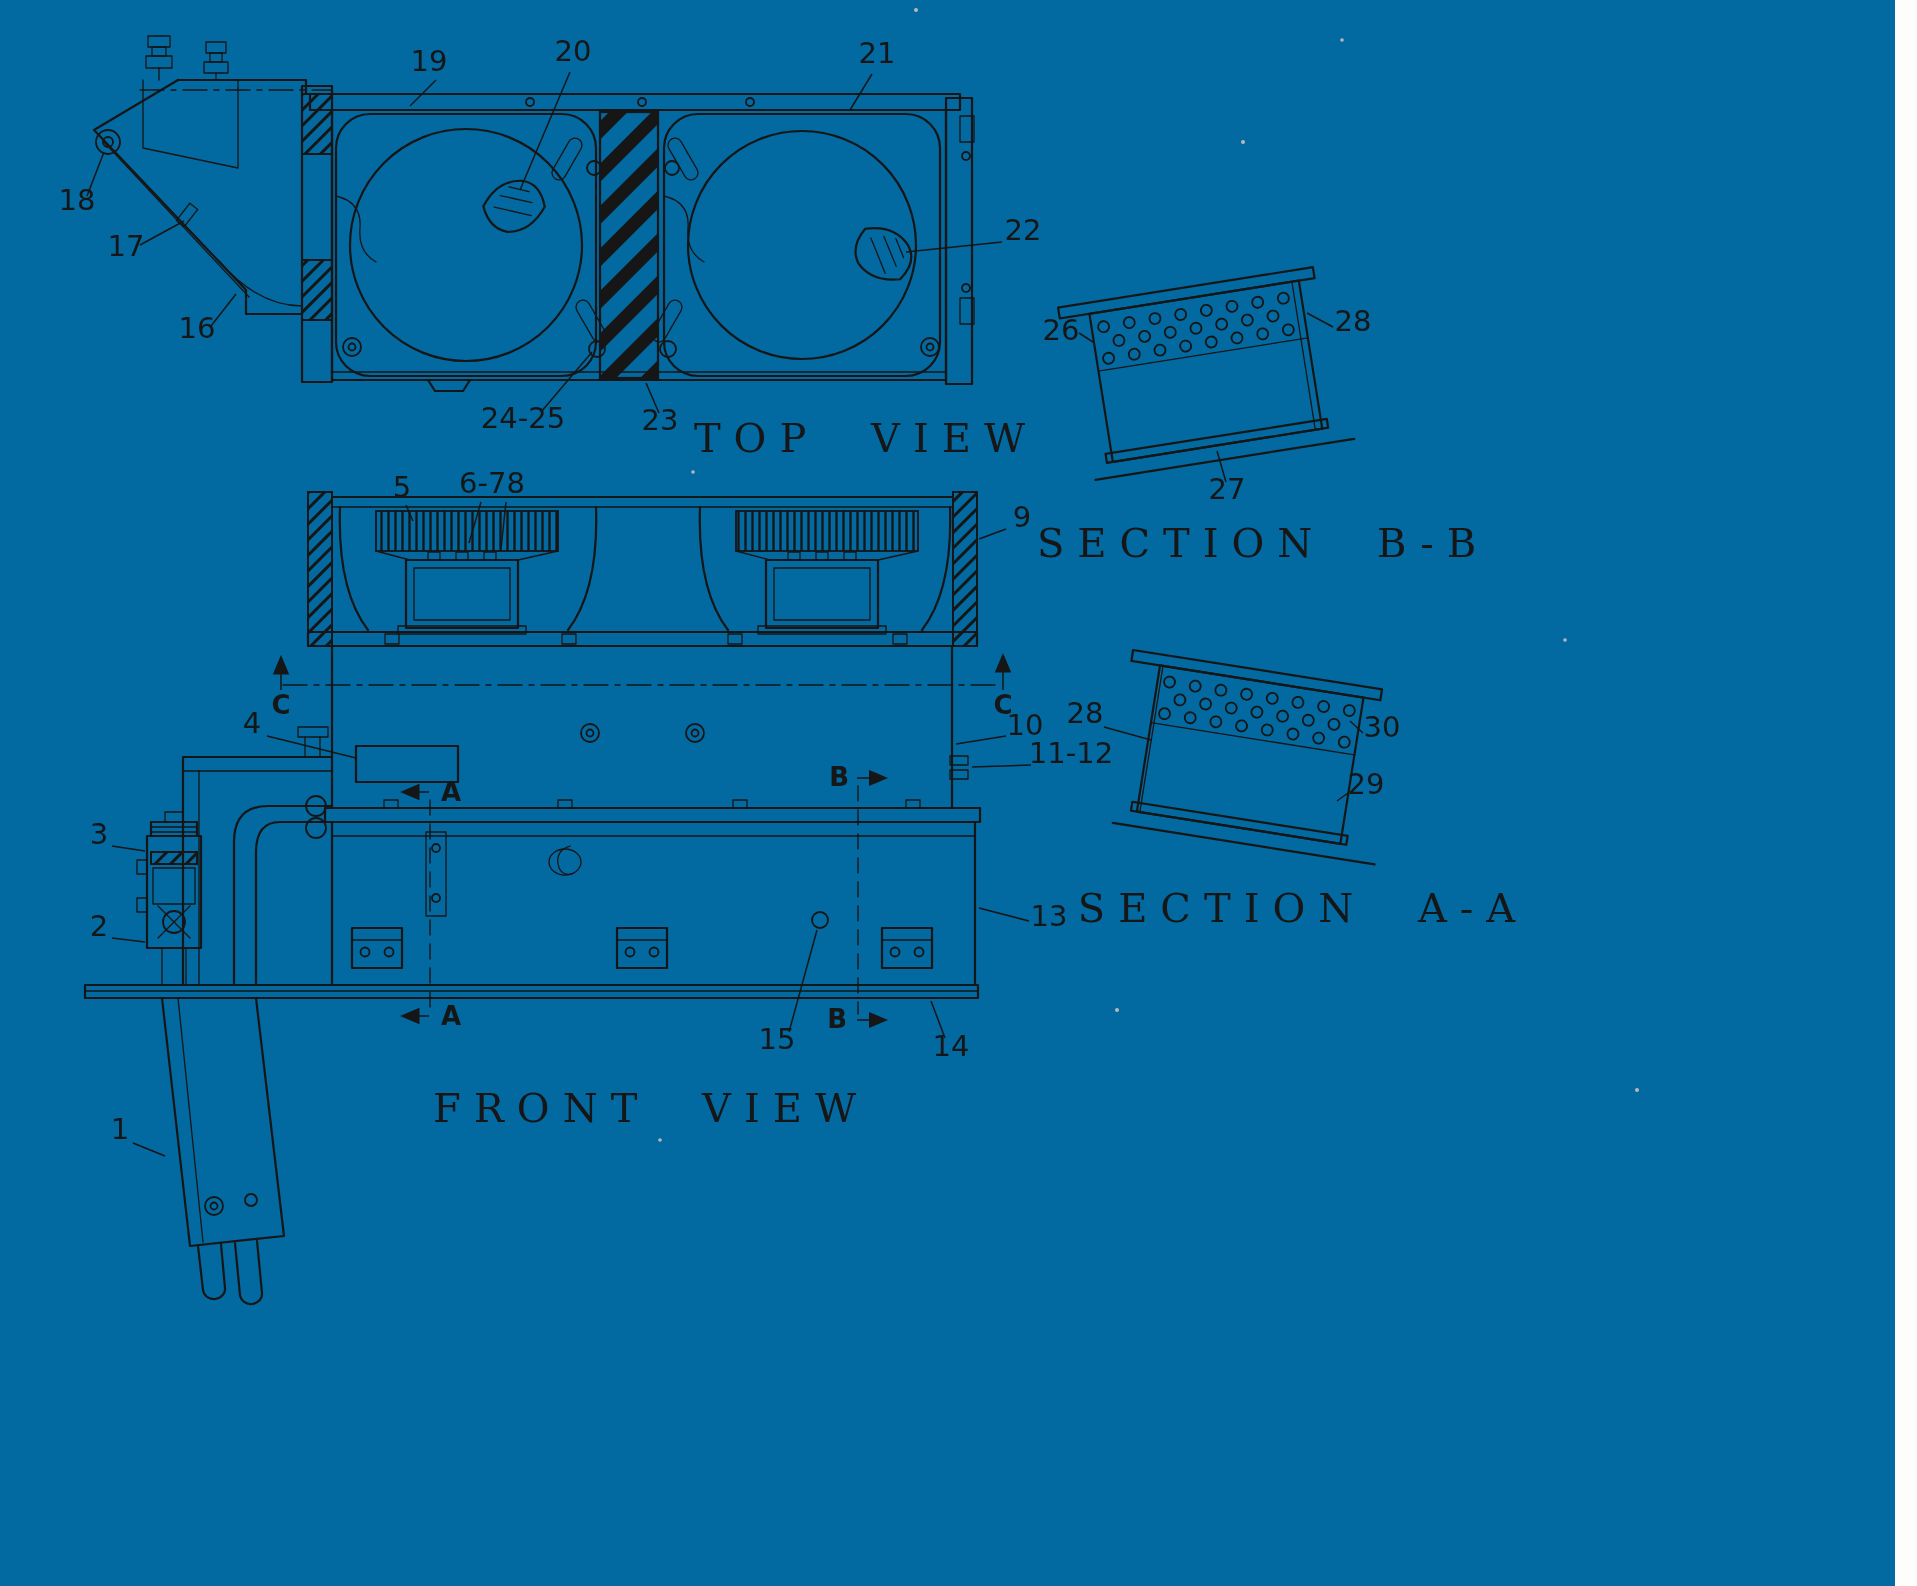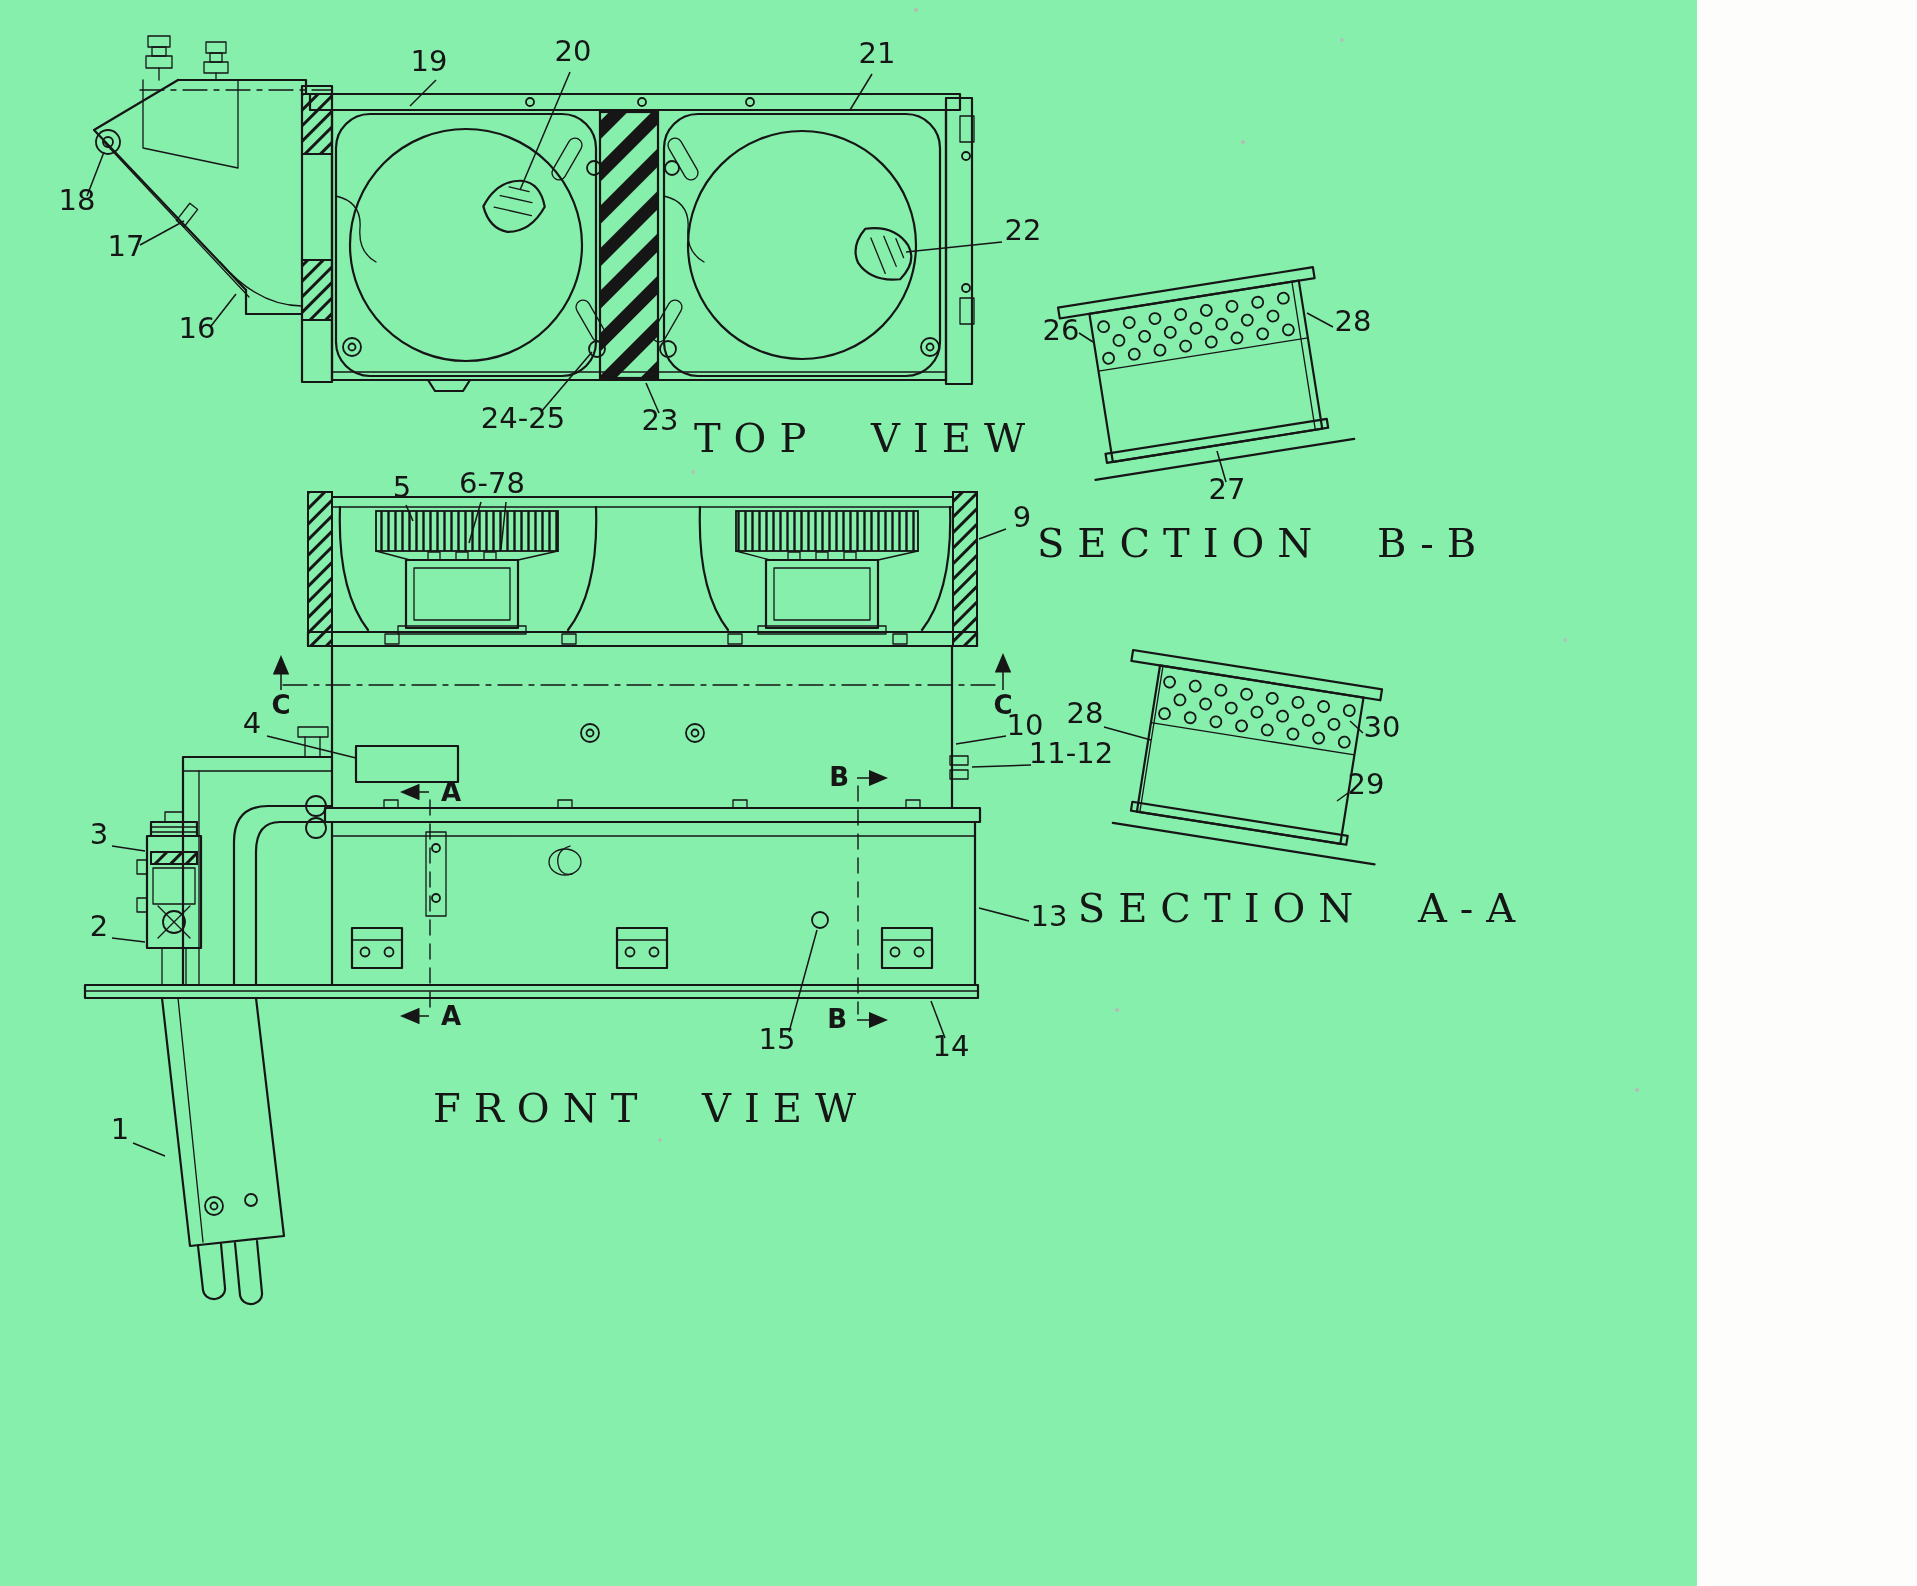--- a/index.html
+++ b/index.html
@@ -1,16 +1,16 @@
 <!DOCTYPE html>
 <html><head>
 <meta charset="utf-8">
 <style>
   html,body{margin:0;padding:0;background:#fdfdfb;}
-  .stage{position:relative;width:1697px;height:1586px;background:#86efac;overflow:hidden;}
+  .stage{position:relative;width:1895px;height:1586px;background:#0369a1;overflow:hidden;}
   svg{position:absolute;left:0;top:0;}
   .ln{fill:none;stroke:#161616;stroke-width:2.2;stroke-linejoin:round;stroke-linecap:round;}
   .thin{stroke-width:1.3;}
   .leader{fill:none;stroke:#161616;stroke-width:1.5;}
   .dash{stroke-dasharray:15 9;stroke-width:1.4;}
   .dashdot{stroke-dasharray:24 7 5 7;stroke-width:1.3;}
   .hatchfill{fill:url(#hatch);stroke:#161616;stroke-width:2;}
   .stripefill{fill:url(#stripes);stroke:#161616;stroke-width:2.2;}
   .finfill{fill:url(#fins);stroke:#161616;stroke-width:1.8;}
   .dot{fill:none;stroke:#161616;stroke-width:1.8;}

